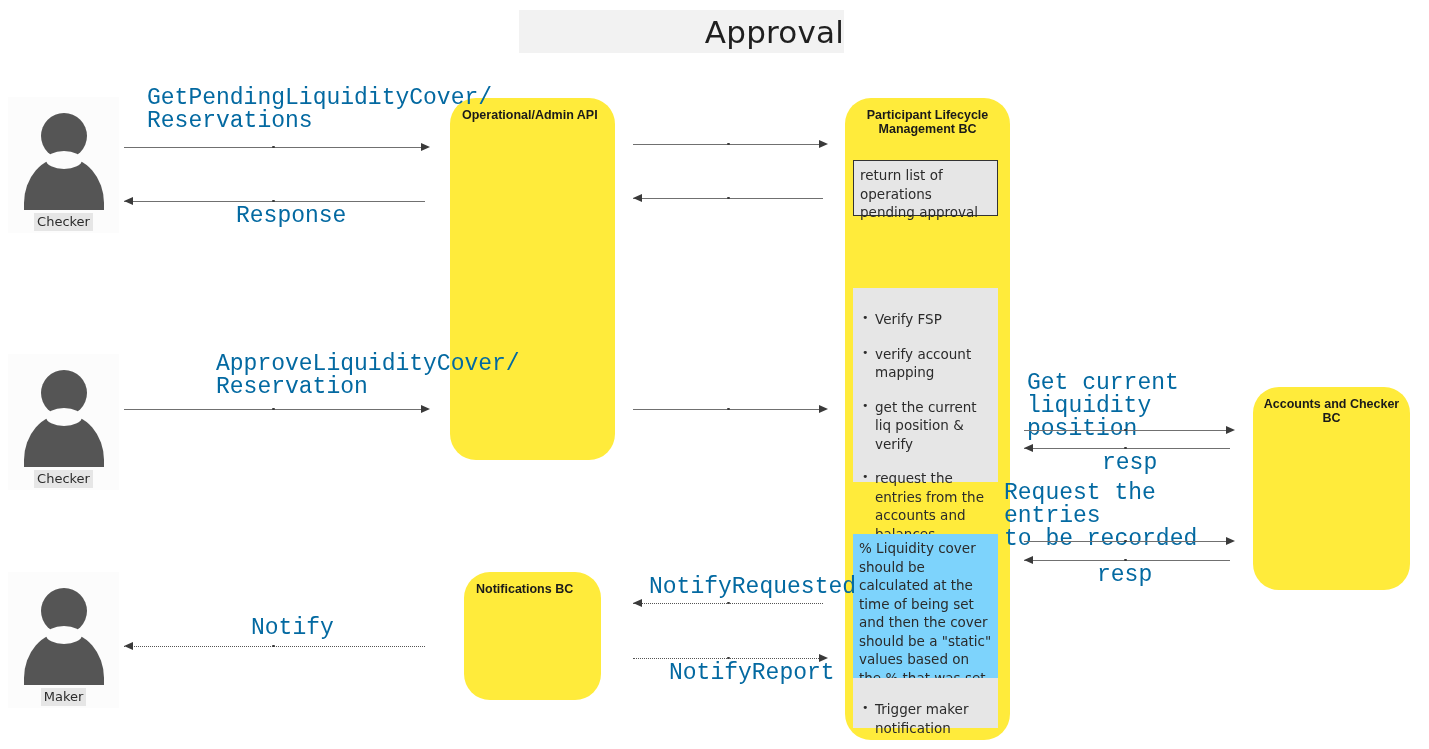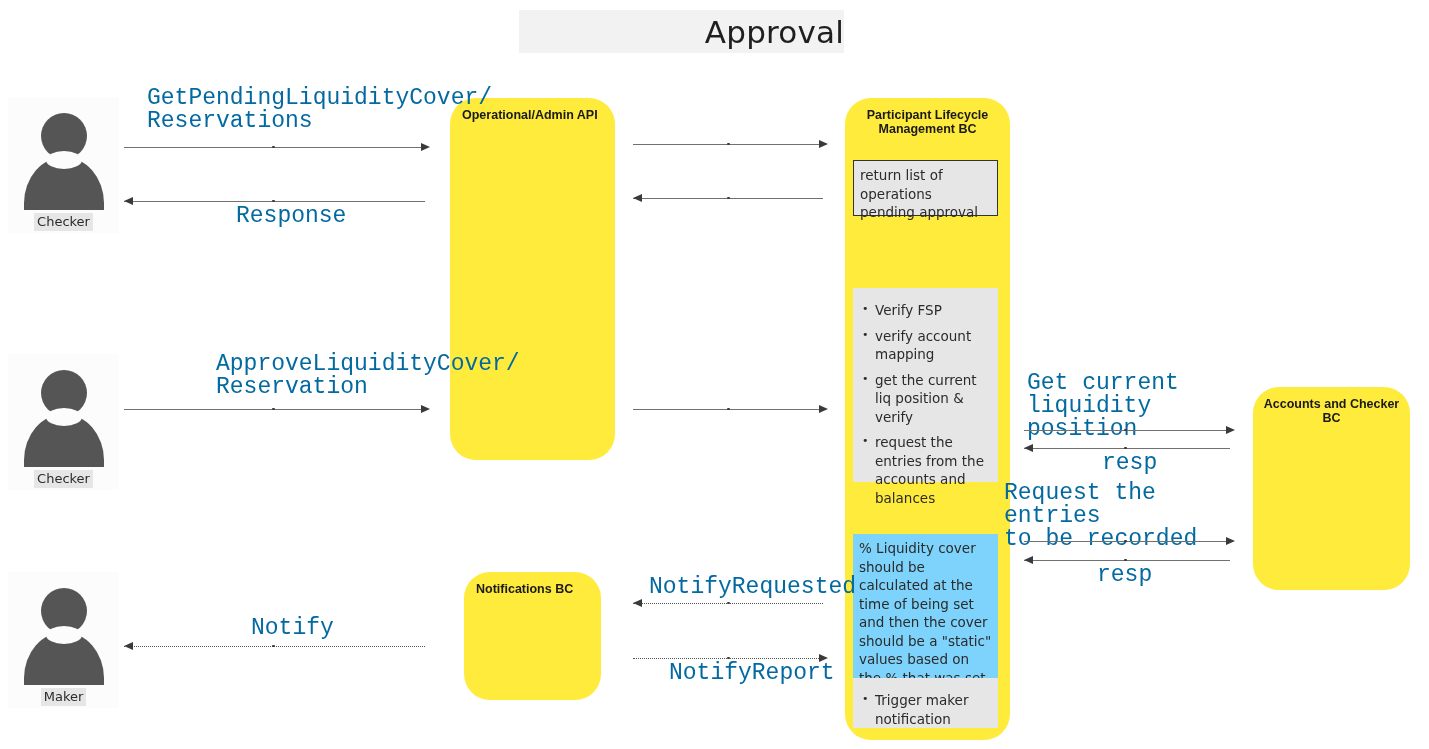--- a/index.html
+++ b/index.html
@@ -75,21 +75,21 @@
     font-size:13.5px;line-height:18.5px;
     box-sizing:border-box;
   }
   .note.bordered{border:1px solid #333;}
   .note.green{background:#7dd3fc;margin-top:44px;}
   .note-text{padding:5px 6px;}
   ul.note-list{
     margin:0;padding:6px 6px 6px 22px;list-style:none;
   }
   ul.note-list li{
-    position:relative;margin:7px 0 0 0;font-size:13.5px;line-height:18.5px;
+    position:relative;margin:16px 0 0 0;font-size:13.5px;line-height:18.5px;
   }
   ul.note-list li::before{
     content:"•";position:absolute;left:-13px;top:-1px;font-size:11px;color:#2b2b2b;
   }
 
   
   .msg{position:absolute;}
   .msg-line{
     position:absolute;left:0;top:0;height:0;
     border-top:1.3px solid #707070;

